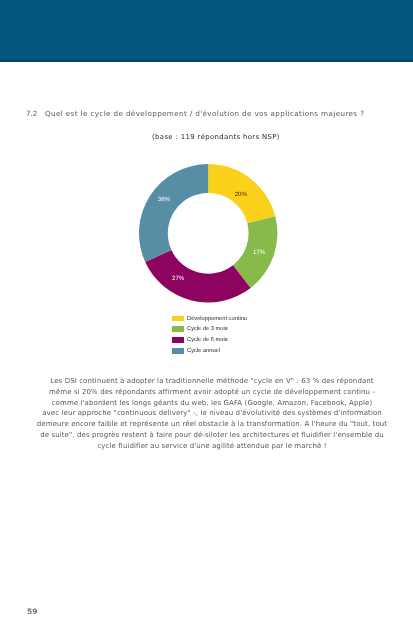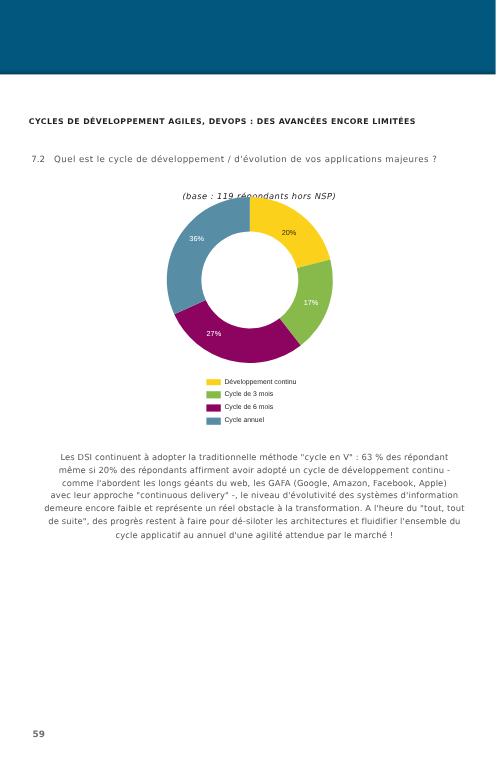--- a/index.html
+++ b/index.html
@@ -2,36 +2,35 @@
 <html><head>
 <meta charset="utf-8">
 <style>
   html,body{margin:0;padding:0;}
   body{width:413px;height:640px;background:#ffffff;font-family:"DejaVu Sans",sans-serif;overflow:hidden;-webkit-font-smoothing:antialiased;text-rendering:geometricPrecision;}
   .page{position:relative;width:413px;height:640px;background:#fff;}
   .title,.question,.base,.bodytext,.legtxt,.pagenum{will-change:transform;transform:translateZ(0);}
   .topband{position:absolute;left:0;top:0;width:413px;height:62px;background:linear-gradient(to bottom,#02577F 0%,#02577F 93%,#024B6D 97%,#023F5D 100%);}
   .title{position:absolute;left:24px;top:97.2px;font-size:6.5px;font-weight:bold;letter-spacing:0.365px;color:#231f20;white-space:nowrap;}
   .question{position:absolute;left:26px;top:108.5px;font-size:7.2px;letter-spacing:0.375px;color:#58595b;white-space:nowrap;}
-  .qnum{display:inline-block;width:19px;letter-spacing:0;margin-top:19px;}
-  .base{position:absolute;left:152px;top:160px;font-size:6.9px;letter-spacing:0.37px;font-style:italic;color:#231f20;white-space:nowrap;}
+  .qnum{display:inline-block;width:19px;letter-spacing:0;}
+  .base{position:absolute;left:152px;top:133px;font-size:6.9px;letter-spacing:0.37px;color:#231f20;white-space:nowrap;}
   .chartwrap{position:absolute;left:0;top:0;width:413px;height:640px;pointer-events:none;}
   .legend{position:absolute;left:172px;top:313.2px;}
   .legrow{display:flex;align-items:center;height:10.8px;}
   .sw{width:12.2px;height:5.8px;margin-right:2.8px;flex:none;}
   .legtxt{font-family:"Liberation Sans",sans-serif;font-size:5.75px;letter-spacing:-0.02px;color:#231f20;line-height:6px;white-space:nowrap;}
   .bodytext{position:absolute;left:26px;top:376.2px;width:372px;font-size:7.0px;letter-spacing:0.095px;line-height:10.76px;color:#59595b;text-align:center;white-space:nowrap;}
   .pagenum{position:absolute;left:27.4px;top:606.5px;font-size:7.4px;font-weight:bold;letter-spacing:0.1px;color:#6d6e71;}
 </style>
 </head>
 <body>
 
 <div class="page">
   <div class="topband"></div>
-  <div class="title">CYCLES DE DÉVELOPPEMENT AGILES, DEVOPS : DES AVANCÉES ENCORE LIMITÉES</div>
   <div class="question"><span class="qnum">7.2</span><span class="qtxt">Quel est le cycle de développement / d'évolution de vos applications majeures ?</span></div>
   <div class="base">(base : 119 répondants hors NSP)</div>
 
   <svg class="chartwrap" viewBox="0 0 413 640" width="413" height="640">
     <g id="donut-slices">
         <path d="M 208.20 164.10 A 69.2 69.2 0 0 1 275.26 216.21 L 247.35 223.32 A 40.4 40.4 0 0 0 208.20 192.90 Z" fill="#FBD11B"></path>
         <path d="M 275.26 216.21 A 69.2 69.2 0 0 1 250.61 287.98 L 232.96 265.22 A 40.4 40.4 0 0 0 247.35 223.32 Z" fill="#87BA4B"></path>
         <path d="M 250.61 287.98 A 69.2 69.2 0 0 1 145.18 261.89 L 171.41 249.99 A 40.4 40.4 0 0 0 232.96 265.22 Z" fill="#8C0460"></path>
         <path d="M 145.18 261.89 A 69.2 69.2 0 0 1 208.20 164.10 L 208.20 192.90 A 40.4 40.4 0 0 0 171.41 249.99 Z" fill="#588DA6"></path>
       </g>
@@ -62,16 +61,16 @@
       </div>
     </div>
 
   <div class="bodytext" id="bodytext">
       <div>Les DSI continuent à adopter la traditionnelle méthode "cycle en V" : 63 % des répondant</div>
       <div>même si 20% des répondants affirment avoir adopté un cycle de développement continu -</div>
       <div>comme l'abordent les longs géants du web, les GAFA (Google, Amazon, Facebook, Apple)</div>
       <div>avec leur approche "continuous delivery" -, le niveau d'évolutivité des systèmes d'information</div>
       <div>demeure encore faible et représente un réel obstacle à la transformation. A l'heure du "tout, tout</div>
       <div>de suite", des progrès restent à faire pour dé-siloter les architectures et fluidifier l'ensemble du</div>
-      <div>cycle applicatif au annuel d'une agilité attendue par le marché !</div>
+      <div>cycle fluidifier au service d'une agilité attendue par le marché !</div>
     </div>
   <div class="pagenum">59</div>
 </div>
 
 </body></html>

